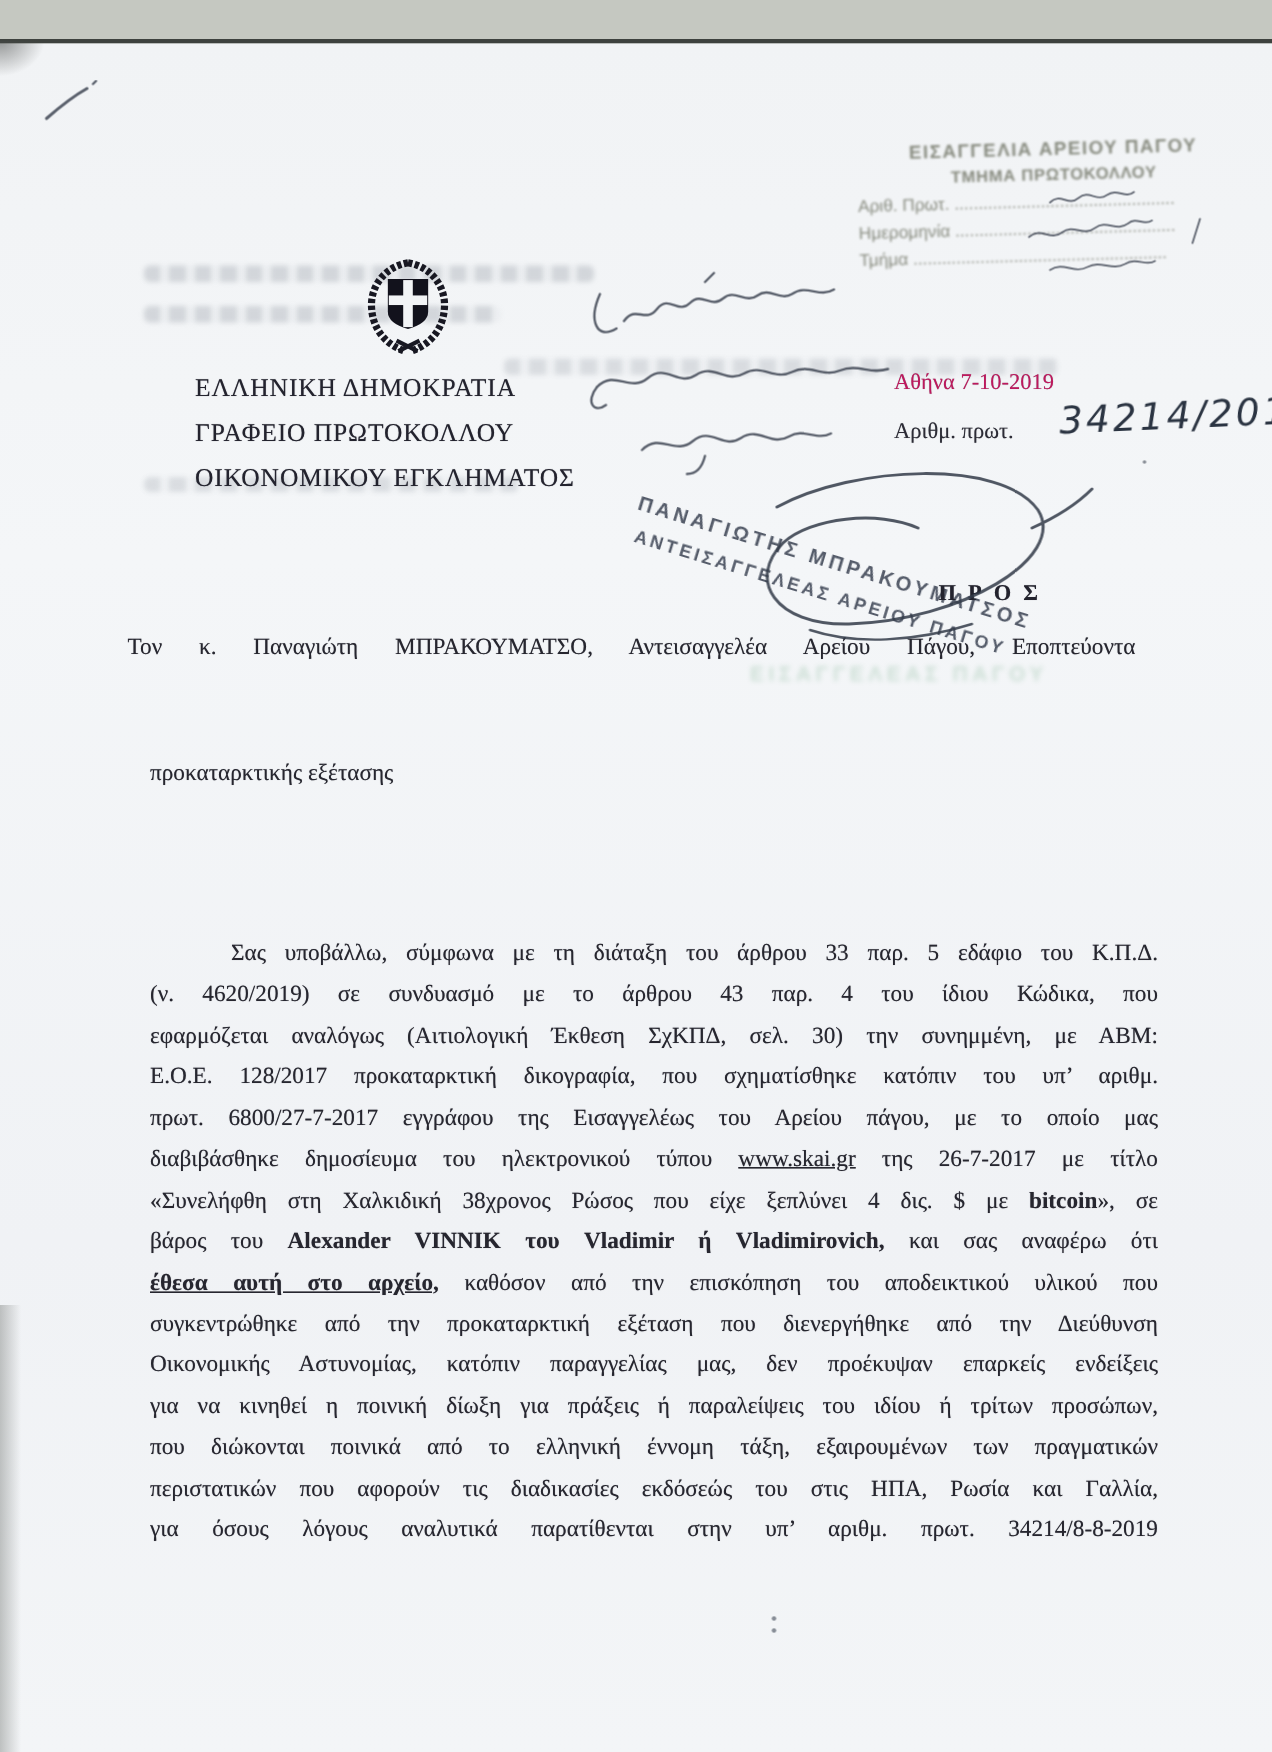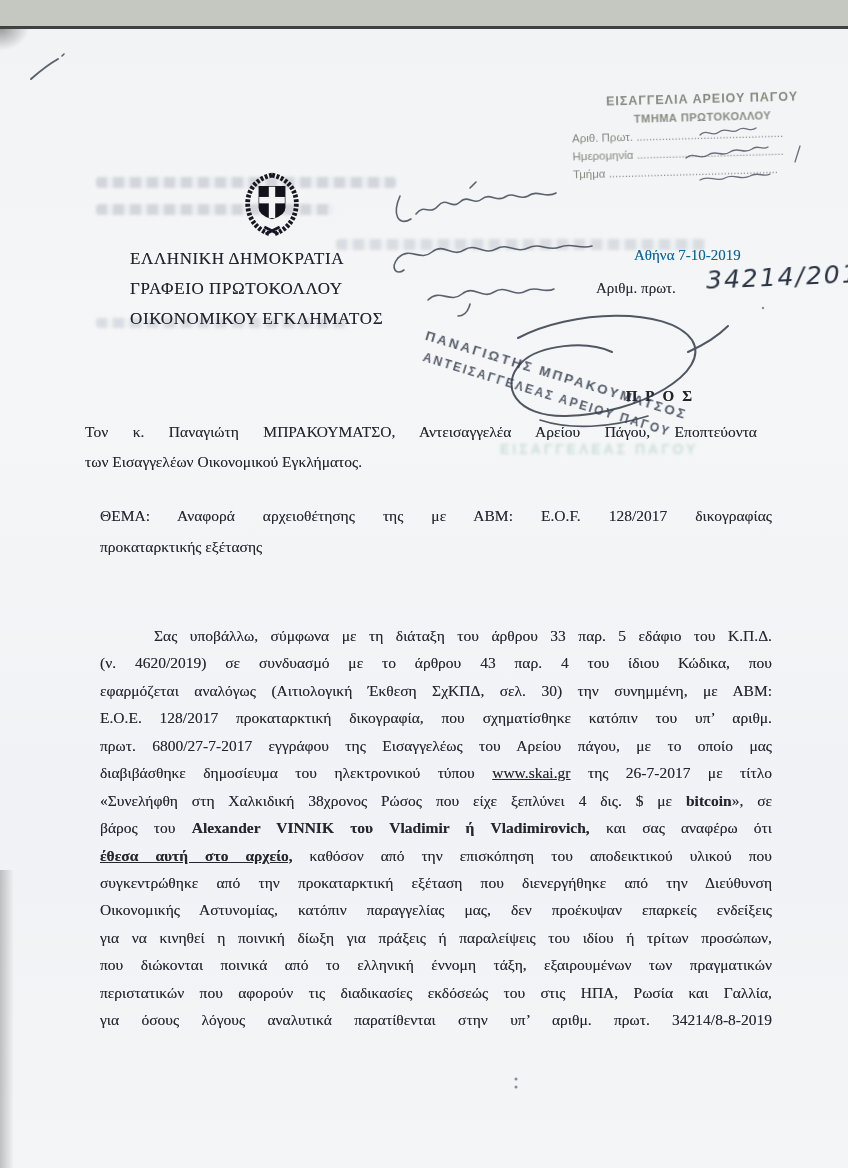--- a/index.html
+++ b/index.html
@@ -30,21 +30,21 @@
 
   
   .emblem{left:240px;top:170px;width:64px;height:68px;filter:blur(.35px);}
 
   
   .lh{left:130px;top:244px;width:340px;color:#23232e;font-size:17px;
     line-height:30px;letter-spacing:.6px;
     text-shadow:0 0 .6px rgba(35,35,46,.5);}
 
   
-  .place{left:596px;top:247px;font-size:15px;color:#0369a1;text-shadow:0 0 .5px rgba(44,44,54,.45);margin-left:38px;}
+  .place{left:596px;top:247px;font-size:15px;color:#be185d;text-shadow:0 0 .5px rgba(44,44,54,.45);}
   .protolabel{left:596px;top:280px;font-size:15px;color:#2c2c36;text-shadow:0 0 .5px rgba(44,44,54,.45);}
   .protonum{left:706px;top:262px;font-size:25px;color:#2b3442;
     font-family:"DejaVu Sans",sans-serif;font-style:italic;letter-spacing:2px;
     transform:rotate(-2.5deg);filter:blur(.2px);}
 
   
   .astamp{left:428px;top:328px;transform:rotate(17deg);transform-origin:0 0;
     color:#3a4252;opacity:.85;filter:blur(.45px);white-space:nowrap;
     font-family:"Liberation Sans",sans-serif;}
   .astamp .s1{font-size:13.5px;font-weight:700;letter-spacing:2.5px;}
@@ -130,25 +130,23 @@
   <div class="s1">ΠΑΝΑΓΙΩΤΗΣ ΜΠΡΑΚΟΥΜΑΤΣΟΣ</div>
   <div class="s2">ΑΝΤΕΙΣΑΓΓΕΛΕΑΣ ΑΡΕΙΟΥ ΠΑΓΟΥ</div>
 </div>
 
 <div class="abs ghost">ΕΙΣΑΓΓΕΛΕΑΣ ΠΑΓΟΥ</div>
 
 <div class="abs pros soft">ΠΡΟΣ</div>
 
 <div class="abs recip soft">
   <div class="just">Τον κ. Παναγιώτη ΜΠΡΑΚΟΥΜΑΤΣΟ, Αντεισαγγελέα Αρείου Πάγου, Εποπτεύοντα</div>
-  <div>των  Εισαγγελέων  Οικονομικού Εγκλήματος.</div>
 </div>
 
 <div class="abs subj soft">
-  <div class="just">ΘΕΜΑ: Αναφορά αρχειοθέτησης της με ΑΒΜ: Ε.Ο.F. 128/2017 δικογραφίας</div>
   <div>προκαταρκτικής εξέτασης</div>
 </div>
 
 <div class="abs bodyp soft">
     <div class="bline indent"><span>Σας υποβάλλω, σύμφωνα με τη διάταξη του άρθρου 33 παρ. 5 εδάφιο του Κ.Π.Δ.</span></div>
     <div class="bline"><span>(ν. 4620/2019) σε συνδυασμό με το άρθρου 43 παρ. 4 του ίδιου Κώδικα, που</span></div>
     <div class="bline"><span>εφαρμόζεται αναλόγως (Αιτιολογική Έκθεση ΣχΚΠΔ, σελ. 30) την συνημμένη, με ΑΒΜ:</span></div>
     <div class="bline"><span>Ε.Ο.Ε. 128/2017 προκαταρκτική δικογραφία, που σχηματίσθηκε κατόπιν του υπ’ αριθμ.</span></div>
     <div class="bline"><span>πρωτ. 6800/27-7-2017 εγγράφου της Εισαγγελέως του Αρείου πάγου, με το οποίο μας</span></div>
     <div class="bline"><span>διαβιβάσθηκε δημοσίευμα του ηλεκτρονικού τύπου </span><span class="u">www.skai.gr</span><span> της 26-7-2017 με τίτλο</span></div>

